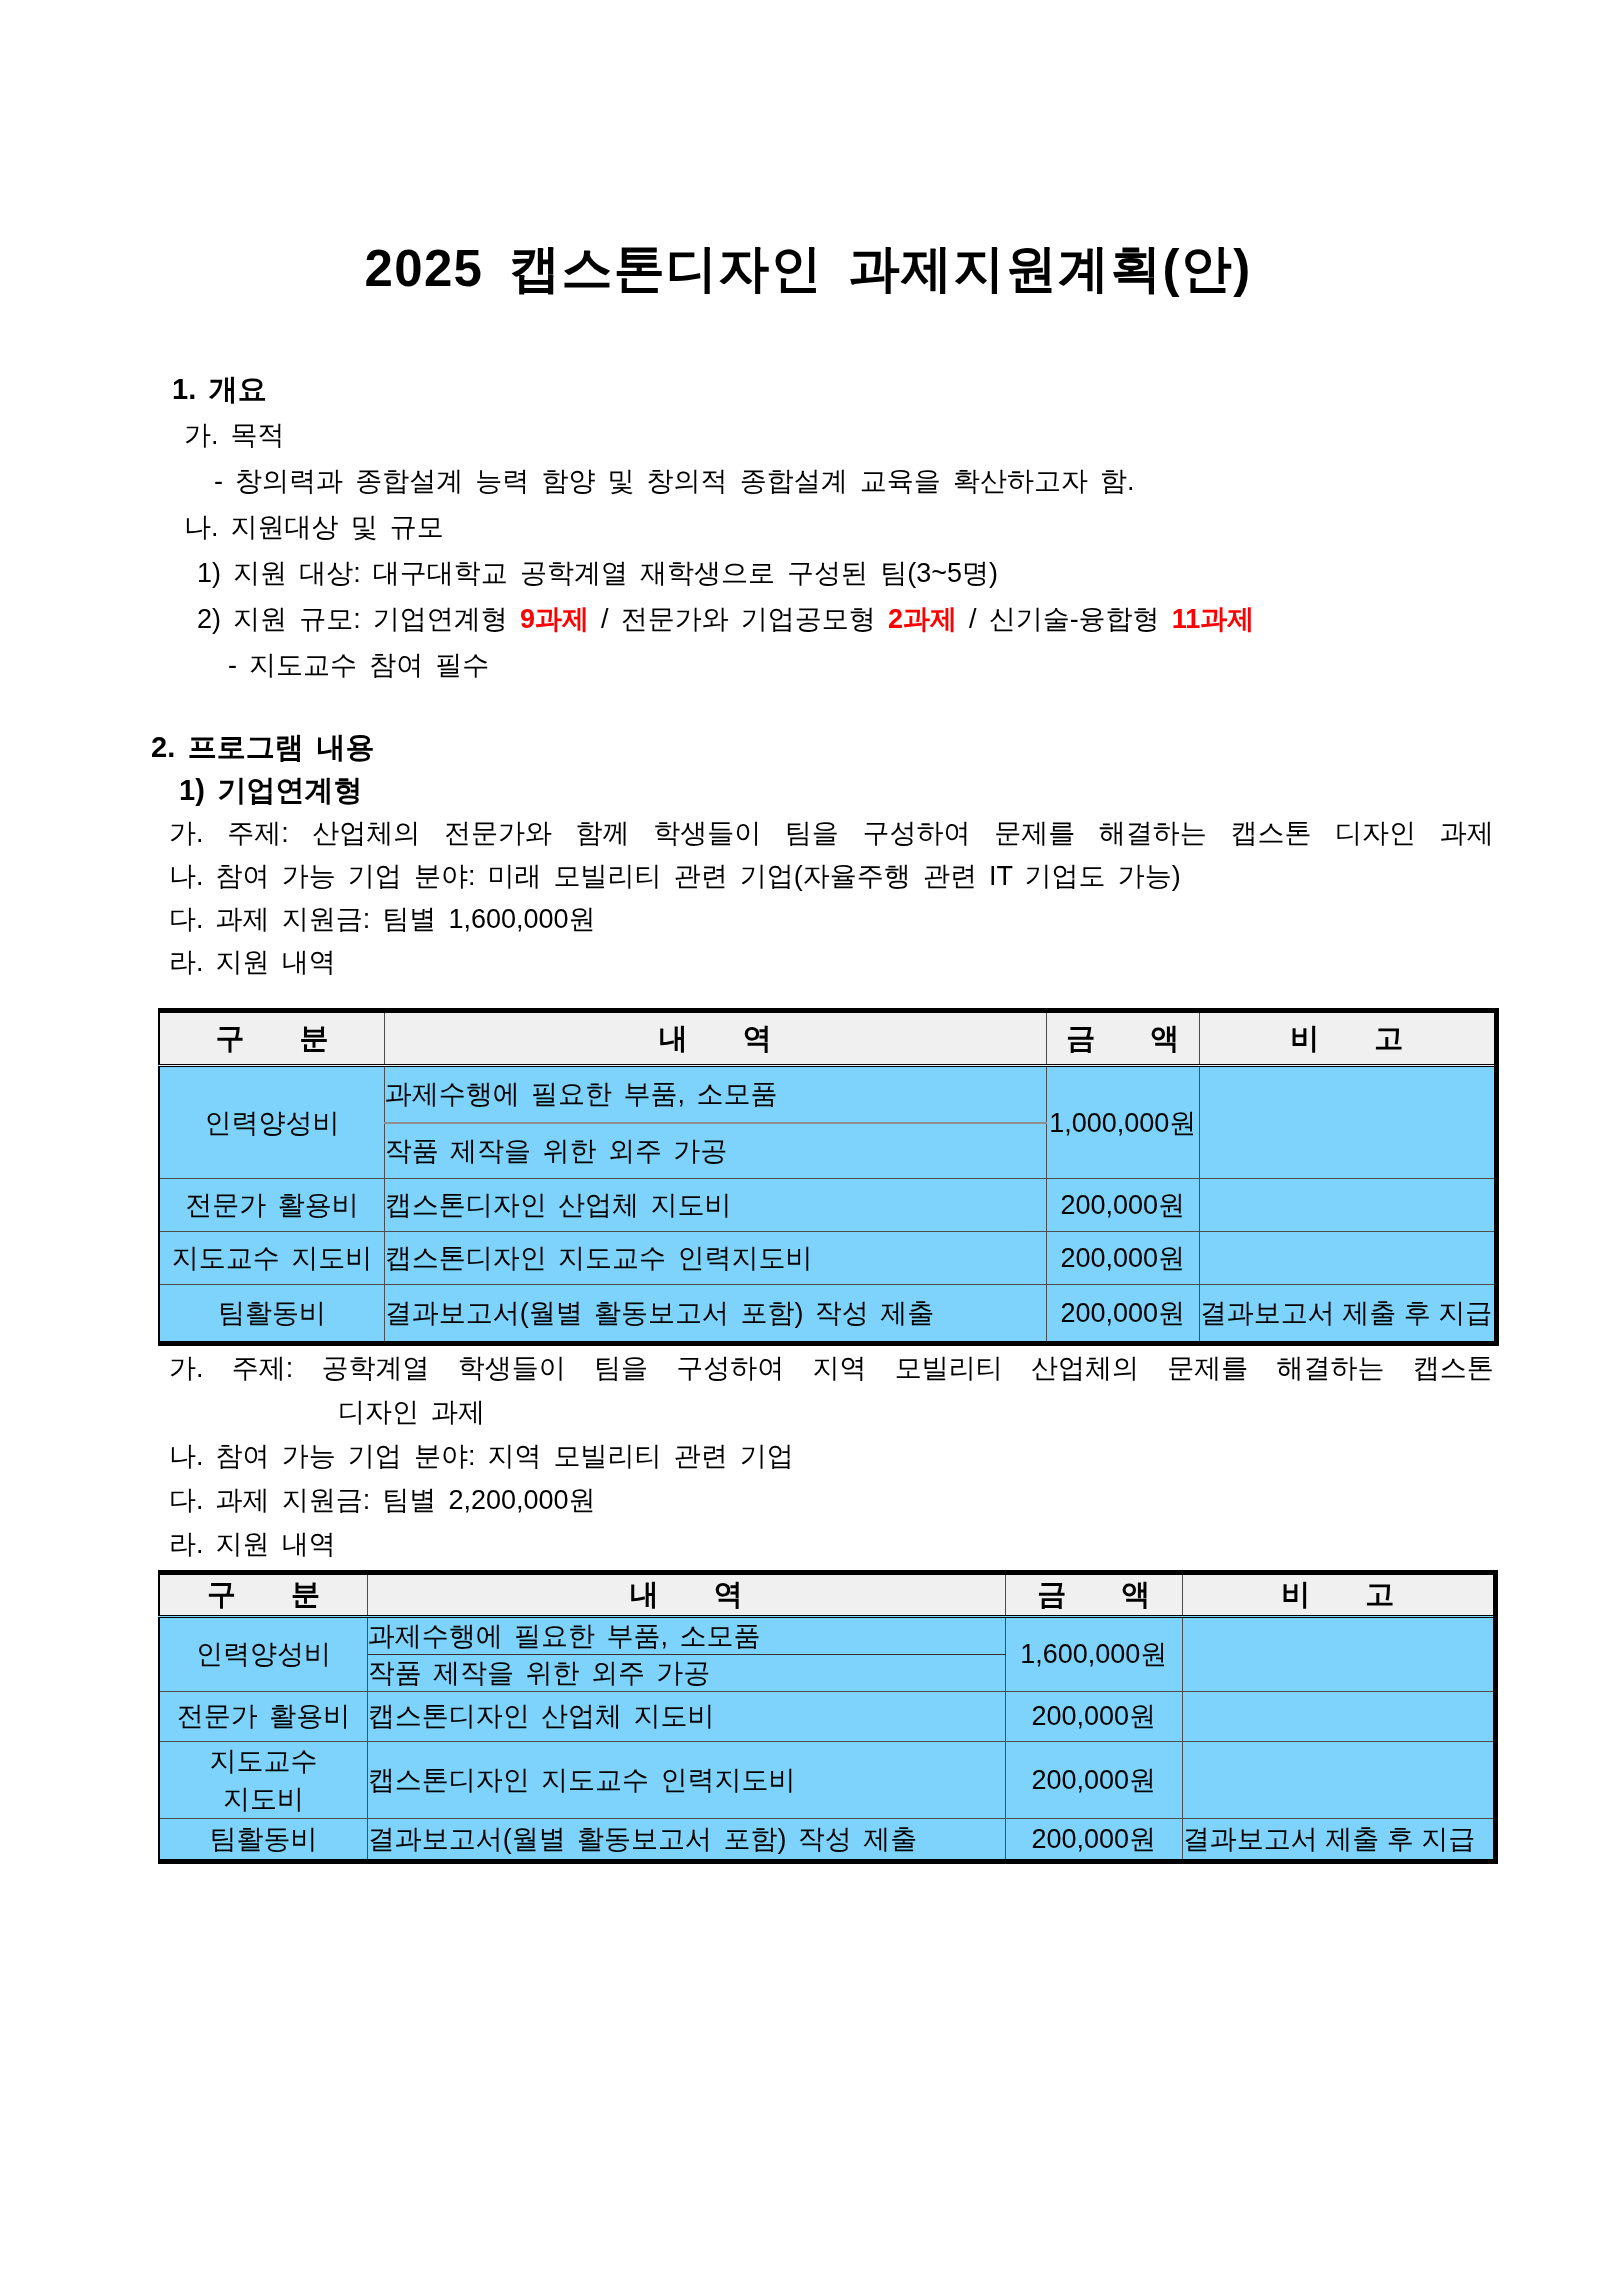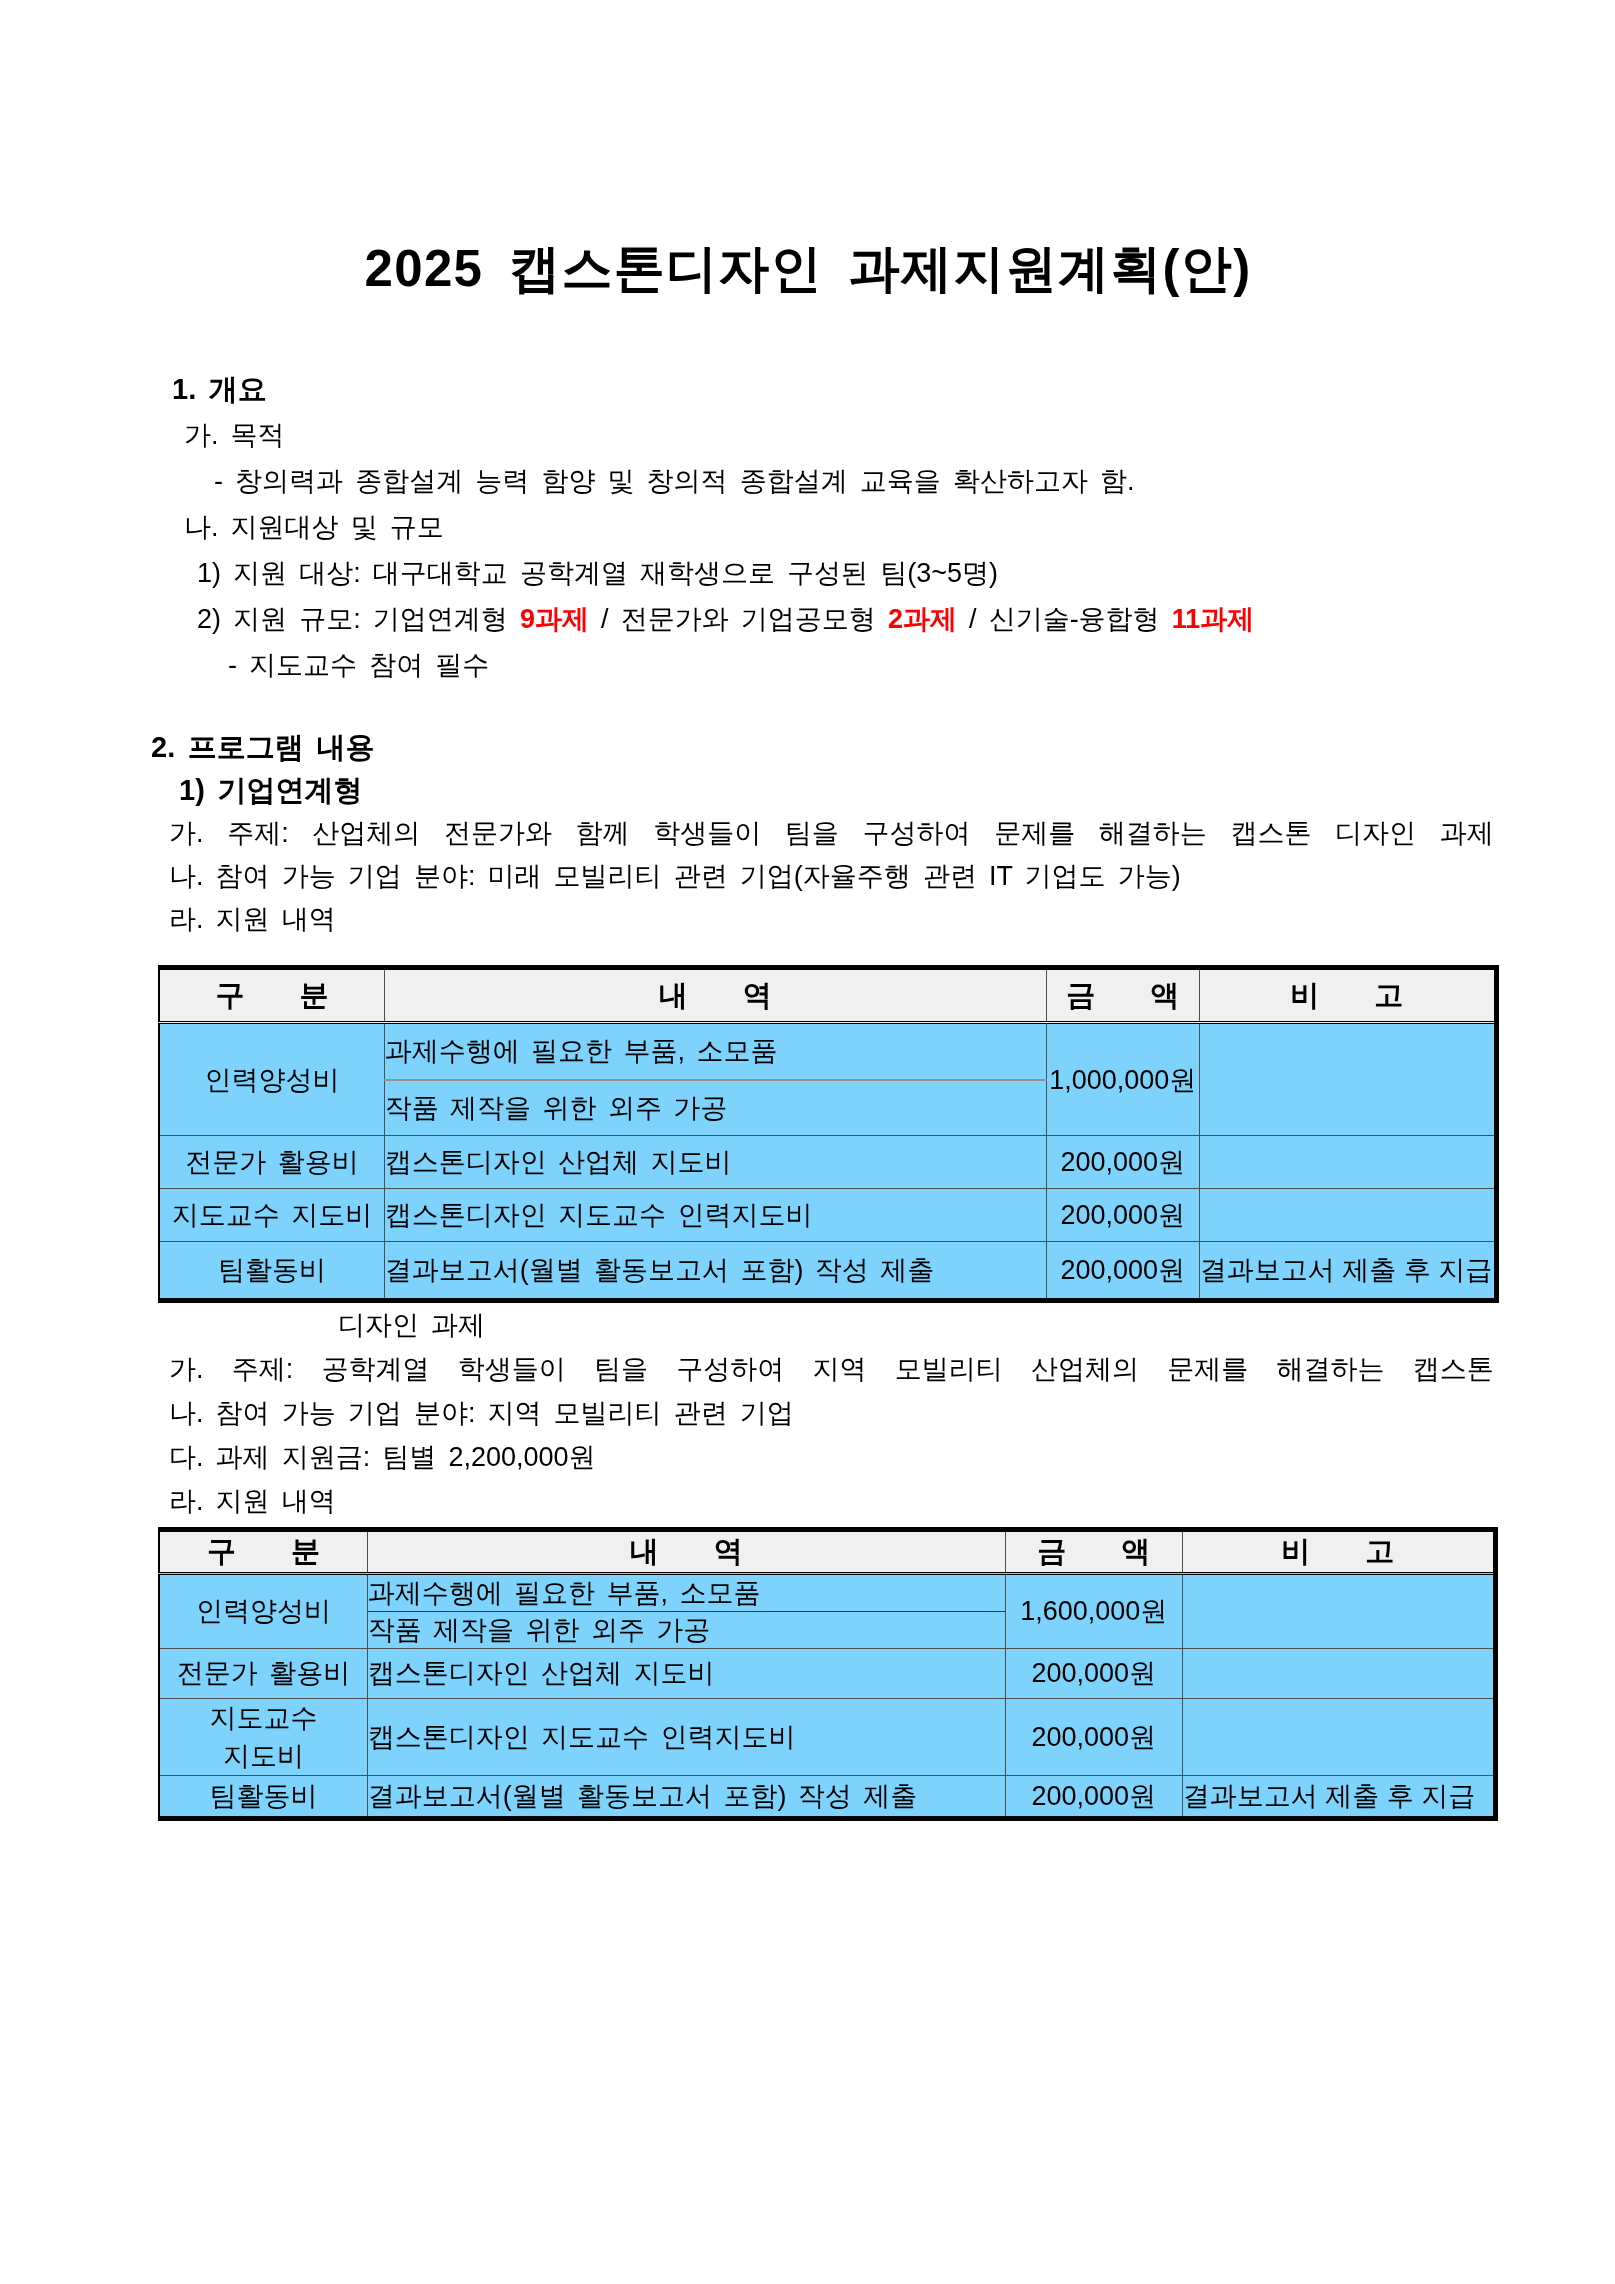--- a/index.html
+++ b/index.html
@@ -116,20 +116,21 @@
     <div class="line ind-num">
       <span>2) 지원 규모: 기업연계형 </span><span class="red" style="color: rgb(255, 0, 0);">9과제</span><span> / </span><span>전문가와 기업공모형 </span><span class="red" style="color: rgb(255, 0, 0);">2과제</span><span> / </span><span>신기술-융합형 </span><span class="red" style="color: rgb(255, 0, 0);">11과제</span>
     </div>
     <div class="line ind-dash2">- 지도교수 참여 필수</div>
 
     <div class="sec2">
       <div class="line sec-heading sec2-heading">2. 프로그램 내용</div>
       <div class="line sec-heading ind-prog">1) 기업연계형</div>
       <div class="line ind-item stretch">가. 주제: 산업체의 전문가와 함께 학생들이 팀을 구성하여 문제를 해결하는 캡스톤 디자인 과제</div>
       <div class="line ind-item">나. 참여 가능 기업 분야: 미래 모빌리티 관련 기업(자율주행 관련 IT 기업도 가능)</div>
+      <div class="line ind-item">다. 과제 지원금: 팀별 1,600,000원</div>
       <div class="line ind-item">라. 지원 내역</div>
     </div>
 
     <table class="support t1">
       <colgroup>
           <col style="width:225px">
           <col style="width:662px">
           <col style="width:153px">
           <col style="width:297px">
         </colgroup>
@@ -166,22 +167,22 @@
         <tr class="r4">
           <td class="cat">팀활동비</td>
           <td class="item">결과보고서(월별 활동보고서 포함) 작성 제출</td>
           <td class="amt">200,000원</td>
           <td class="note">결과보고서 제출 후 지급</td>
         </tr>
       </tbody>
     </table>
 
     <div class="sec2b">
+      <div class="line ind-item stretch">가. 주제: 공학계열 학생들이 팀을 구성하여 지역 모빌리티 산업체의 문제를 해결하는 캡스톤</div>
       <div class="line ind-cont">디자인 과제</div>
-      <div class="line ind-item stretch">가. 주제: 공학계열 학생들이 팀을 구성하여 지역 모빌리티 산업체의 문제를 해결하는 캡스톤</div>
       <div class="line ind-item">나. 참여 가능 기업 분야: 지역 모빌리티 관련 기업</div>
       <div class="line ind-item">다. 과제 지원금: 팀별 2,200,000원</div>
       <div class="line ind-item">라. 지원 내역</div>
     </div>
 
     <table class="support t2">
       <colgroup>
           <col style="width:208px">
           <col style="width:638px">
           <col style="width:177px">

